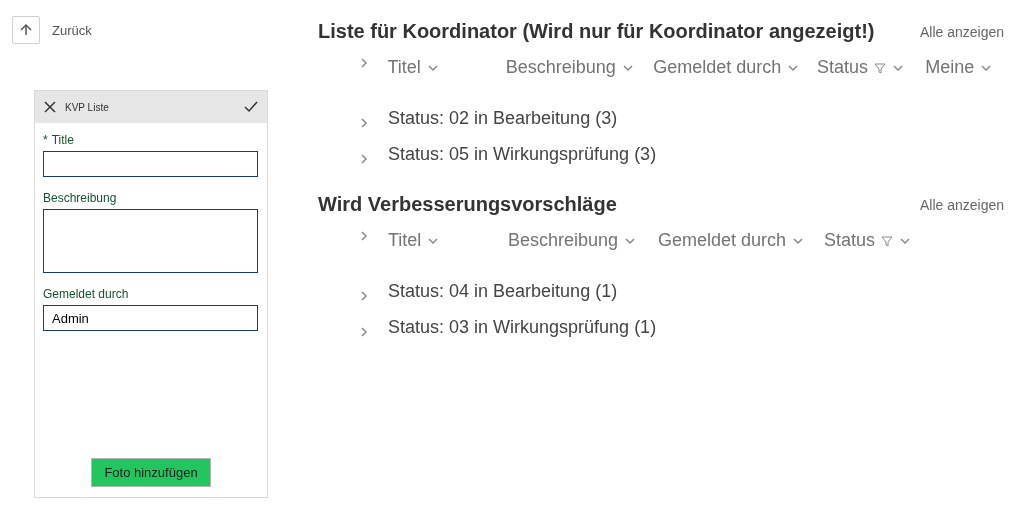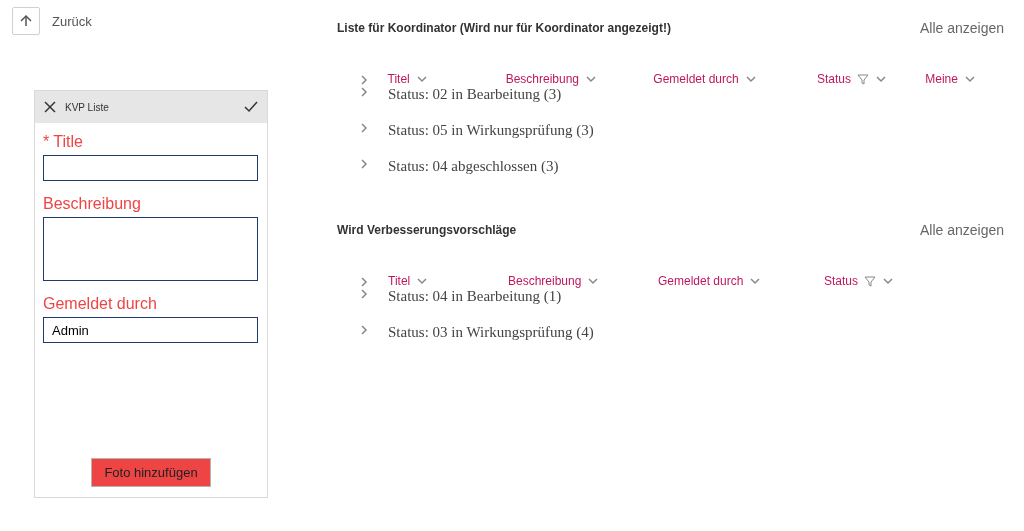--- a/index.html
+++ b/index.html
@@ -9,21 +9,21 @@
     font-size: 13px;
     color: #333;
     background: #fff;
     width: 1024px;
     height: 531px;
     overflow: hidden;
   }
   .top-left {
     position: absolute;
     left: 12px;
-    top: 7px;
+    top: 16px;
     display: flex;
     align-items: center;
     gap: 12px;
   }
   .back-box {
     width: 28px;
     height: 28px;
     border: 1px solid #d0d0d0;
     border-radius: 2px;
     display: flex;
@@ -58,43 +58,43 @@
   }
   .form-header .spacer { flex: 1; }
   .form-header svg { display: block; }
   .form-body {
     padding: 10px 8px;
     flex: 1;
     display: flex;
     flex-direction: column;
   }
   .field-label {
-    font-size: 16px;
-    color: #ef4444;
+    font-size: 12px;
+    color: #14532d;
     margin-bottom: 4px;
   }
   .req-star { margin-right: 4px; }
   .text-input {
     width: 215px;
     border: 1px solid #1f3a6e;
     padding: 4px 6px;
     font-family: inherit;
     font-size: 13px;
     outline: none;
   }
   .text-input.tall { height: 64px; resize: none; }
   .text-input.single { height: 26px; padding-left: 8px; }
   .gap { height: 14px; }
   .form-footer {
     padding: 10px;
     display: flex;
     justify-content: center;
   }
   .btn {
-    background: #ef4444;
+    background: #22c55e;
     border: 1px solid #b5b5b5;
     padding: 6px 12px;
     font-family: inherit;
     font-size: 13px;
     color: #222;
     cursor: pointer;
   }
 
   .main {
     position: absolute;
@@ -104,64 +104,62 @@
   }
   .section {
     margin-bottom: 28px;
   }
   .section-head {
     display: flex;
     align-items: center;
     margin-bottom: 14px;
   }
   .section-title {
-    font-size: 12px;
+    font-size: 20px;
     font-weight: 600;
     color: #333;
     flex: 1;
-    margin-left: 19px;
   }
   .show-all {
     font-size: 14px;
     color: #666;
     cursor: pointer;
   }
   .col-row {
     display: flex;
-    align-items: flex-end;
+    align-items: flex-start;
     height: 36px;
     padding-left: 40px;
-    color: #be185d;
-    font-size: 12px;
+    color: #737373;
+    font-size: 18px;
   }
   .col-row .chev-cell {
     width: 30px;
     display: flex;
     align-items: center;
     color: #888;
   }
   .col {
     display: flex;
     align-items: center;
     gap: 6px;
   }
   .col .sort { color: #888; }
   .w-titel { width: 120px; }
   .w-beschr { width: 150px; }
   .w-gemeld { width: 150px; }
   .w-status { width: 110px; margin-left: 16px; }
   .w-bild { width: 80px; }
   .group-row {
     display: flex;
-    align-items: flex-start;
+    align-items: flex-end;
     height: 36px;
     padding-left: 40px;
     color: #444;
-    font-size: 15px;
-    font-family: Liberation Serif, serif;
+    font-size: 18px;
   }
   .group-row .chev-cell {
     width: 30px;
     display: flex;
     align-items: center;
     color: #888;
   }
   .chev {
     width: 12px;
     height: 12px;
@@ -270,28 +268,20 @@
       <span>Status: 02 in Bearbeitung (3)</span>
     </div>
     <div class="group-row">
       <span class="chev-cell">
           <svg class="chev" viewBox="0 0 12 12" fill="none" stroke="#888" stroke-width="1.5">
             <path d="M4 2 L8 6 L4 10"></path>
           </svg>
         </span>
       <span>Status: 05 in Wirkungsprüfung (3)</span>
     </div>
-    <div class="group-row">
-      <span class="chev-cell">
-          <svg class="chev" viewBox="0 0 12 12" fill="none" stroke="#888" stroke-width="1.5">
-            <path d="M4 2 L8 6 L4 10"></path>
-          </svg>
-        </span>
-      <span>Status: 04 abgeschlossen (3)</span>
-    </div>
   </div>
 
   <div class="section">
     <div class="section-head">
       <div class="section-title">Wird Verbesserungsvorschläge</div>
       <div class="show-all">Alle anzeigen</div>
     </div>
     <div class="col-row">
       <span class="chev-cell">
         <svg class="chev" viewBox="0 0 12 12" fill="none" stroke="#888" stroke-width="1.5">
@@ -333,16 +323,16 @@
           </svg>
         </span>
       <span>Status: 04 in Bearbeitung (1)</span>
     </div>
     <div class="group-row">
       <span class="chev-cell">
           <svg class="chev" viewBox="0 0 12 12" fill="none" stroke="#888" stroke-width="1.5">
             <path d="M4 2 L8 6 L4 10"></path>
           </svg>
         </span>
-      <span>Status: 03 in Wirkungsprüfung (4)</span>
+      <span>Status: 03 in Wirkungsprüfung (1)</span>
     </div>
   </div>
 </div>
 
 </body></html>

